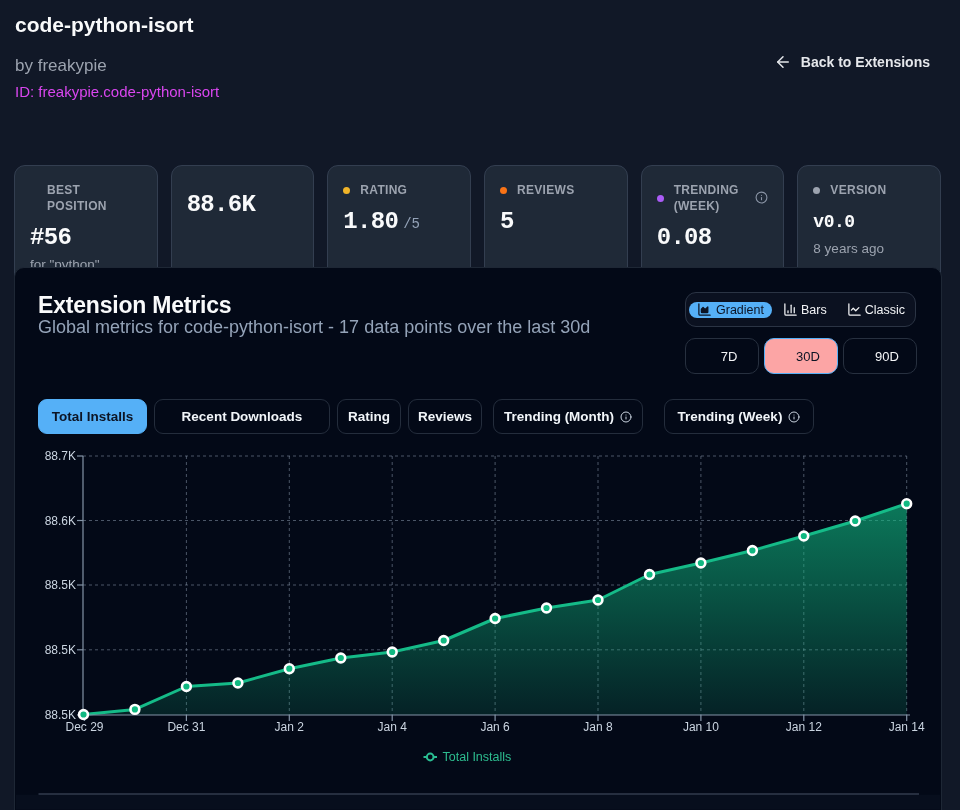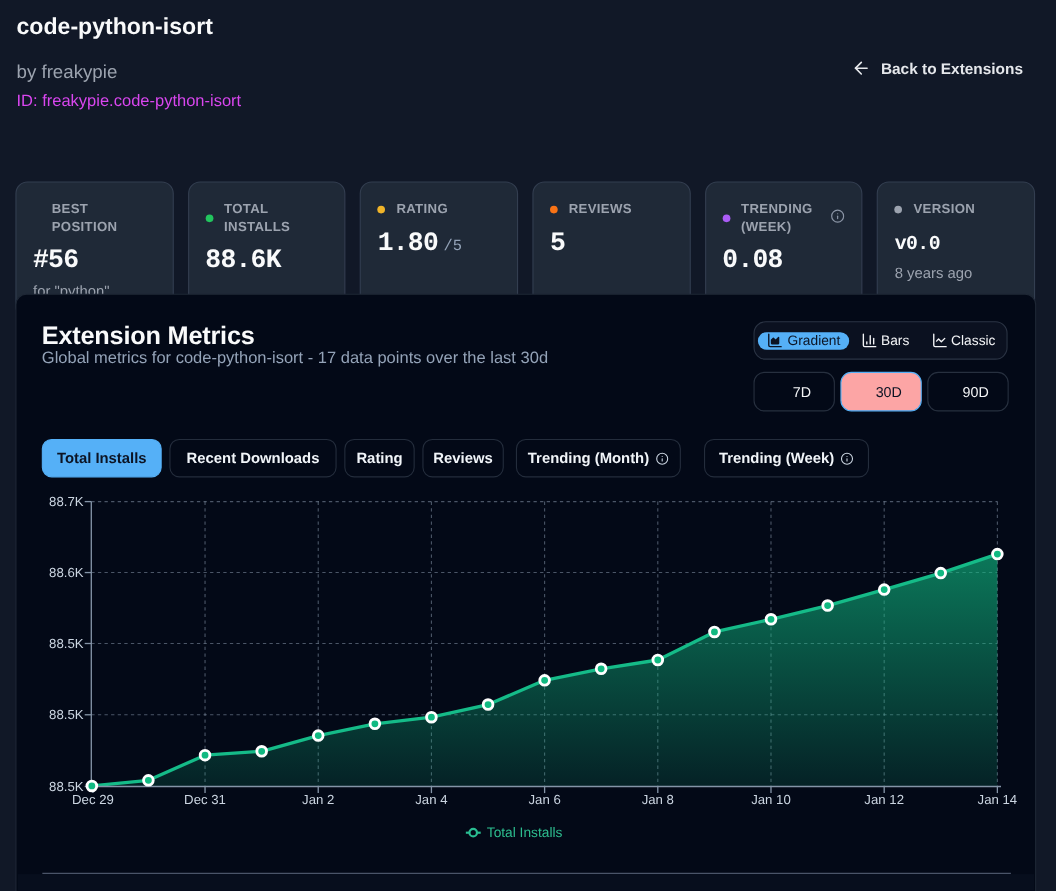--- a/index.html
+++ b/index.html
@@ -20,21 +20,21 @@
 .dot { width:7px; height:7px; border-radius:50%; flex:none; }
 .ltext { font-size:12px; line-height:16px; font-weight:700; color:#9ca3af; letter-spacing:0.3px; }
 .cval { font-family:"Liberation Mono", monospace; font-weight:700; font-size:24px; letter-spacing:-0.7px; color:#f9fafb; margin-top:11px; line-height:26px; }
 .cval .frac { font-size:14px; color:#94a3b8; letter-spacing:0; margin-left:5px; font-weight:400; }
 .csub { font-size:13.5px; color:#9ca3af; margin-top:6px; }
 .iinfo { position:absolute; right:15px; top:24px; }
 
 
 #panel { left:14px; top:267px; width:928px; height:560px; background:#030917; border:1px solid #1e2735; border-radius:10px; }
 #ptitle { left:38px; top:292px; font-size:23px; font-weight:700; color:#f9fafb; letter-spacing:-0.2px; }
-#psub { left:38px; top:317px; font-size:15px; color:#94a3b8; }
+#psub { left:38px; top:317px; font-size:18px; color:#94a3b8; }
 
 
 #seg { left:685px; top:292px; width:231px; height:35px; background:#0b1120; border:1px solid #2b3444; border-radius:11px; display:flex; align-items:center; padding:3px; gap:2px; }
 .segitem { display:flex; align-items:center; gap:3px; font-size:12.5px; font-weight:400; color:#f3f4f6; padding:0 9px; height:16px; border-radius:8px; }
 .segitem.active { padding:0 8px; gap:4px; }
 .segitem.active { background:#55b0f7; color:#0c1424; }
 
 
 #ranges { left:685px; top:338px; display:flex; gap:5px; }
 .rbtn { width:74px; height:36px; border:1px solid #27303f; border-radius:10px; display:flex; align-items:center; justify-content:center; font-size:13px; font-weight:400; color:#f3f4f6; background:transparent;padding-left:14px; }
@@ -58,24 +58,20 @@
 <div class="abs" id="cards">
   <div class="card">
     <div class="clabel">
         <span class="dot" style="background:transparent"></span>
         <span class="ltext">BEST<br>POSITION</span>
       </div>
     <div class="cval">#56</div>
     <div class="csub">for "python"</div>
   </div>
   <div class="card">
-    <div class="clabel">
-        <span class="dot" style="background:#22c55e"></span>
-        <span class="ltext">TOTAL<br>INSTALLS</span>
-      </div>
     <div class="cval">88.6K</div>
   </div>
   <div class="card">
     <div class="clabel">
         <span class="dot" style="background:#f0b429"></span>
         <span class="ltext">RATING</span>
       </div>
     <div class="cval">1.80<span class="frac">/5</span></div>
   </div>
   <div class="card">
@@ -129,21 +125,21 @@
 </div>
 
 <div class="abs" id="ranges">
   <div class="rbtn">7D</div>
   <div class="rbtn active">30D</div>
   <div class="rbtn">90D</div>
 </div>
 
 <div class="abs" id="tabs">
   <div class="tab active" style="width:109px">Total Installs</div>
-  <div class="tab" style="width:152px">Recent Downloads</div>
+  <div class="tab" style="width:176px">Recent Downloads</div>
   <div class="tab" style="width:64px">Rating</div>
   <div class="tab" style="width:74px">Reviews</div>
   <div class="tab" style="width:150px;margin-left:4px">Trending (Month)<svg width="12" height="12" viewBox="0 0 24 24" fill="none" stroke="#cbd5e1" stroke-width="2" stroke-linecap="round">
         <circle cx="12" cy="12" r="10"></circle>
         <path d="M12 16v-4"></path>
         <path d="M12 8h.01"></path>
       </svg></div>
   <div class="tab" style="width:150px;margin-left:14px">Trending (Week)<svg width="12" height="12" viewBox="0 0 24 24" fill="none" stroke="#cbd5e1" stroke-width="2" stroke-linecap="round">
         <circle cx="12" cy="12" r="10"></circle>
         <path d="M12 16v-4"></path>

